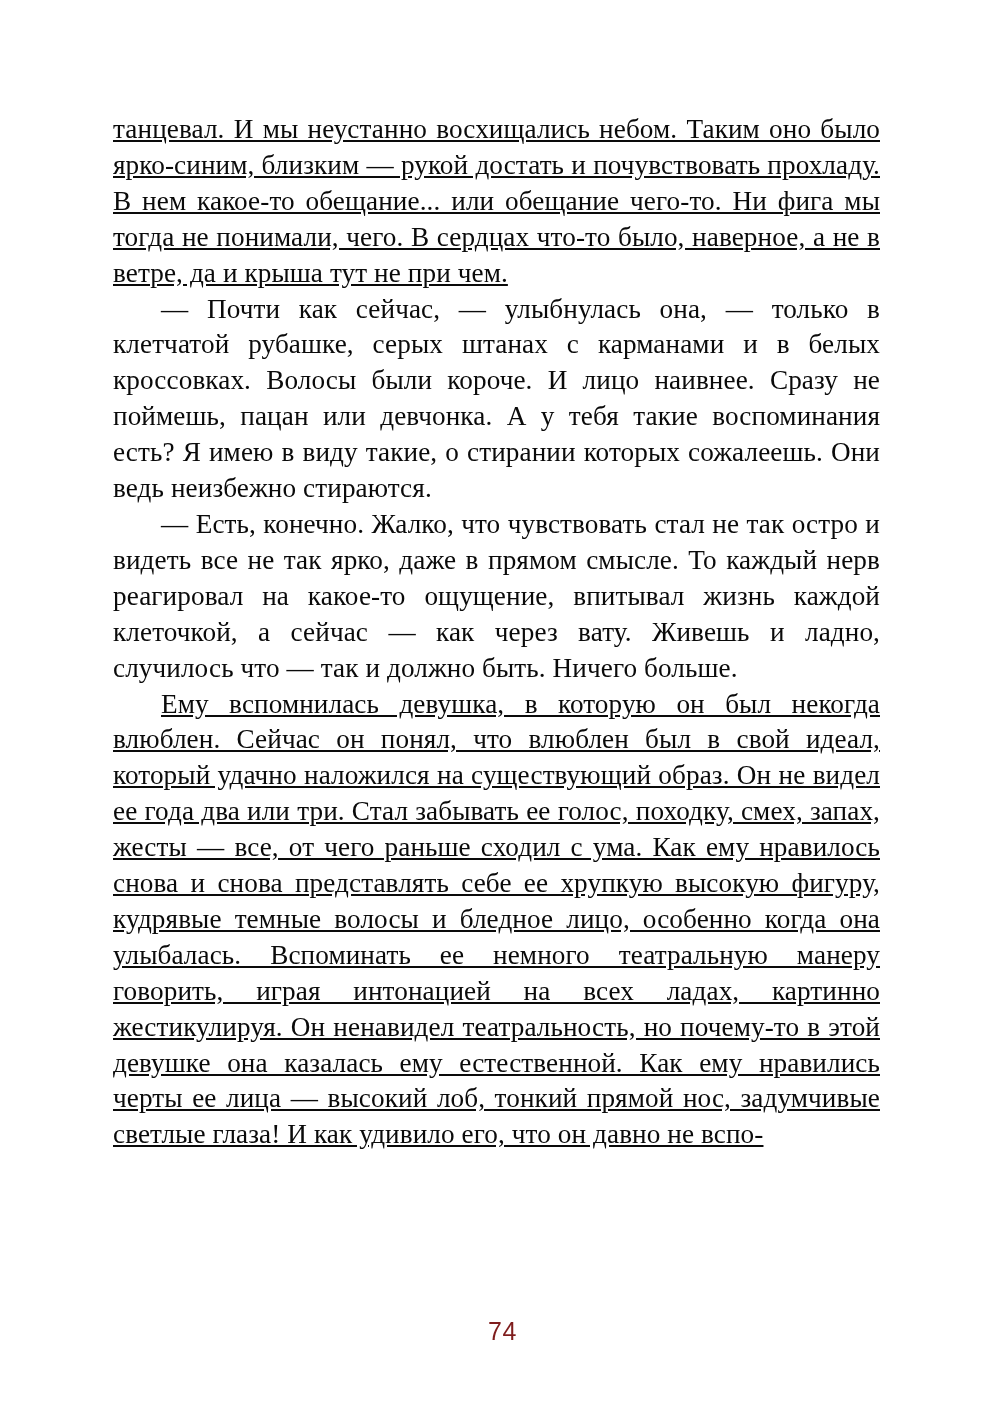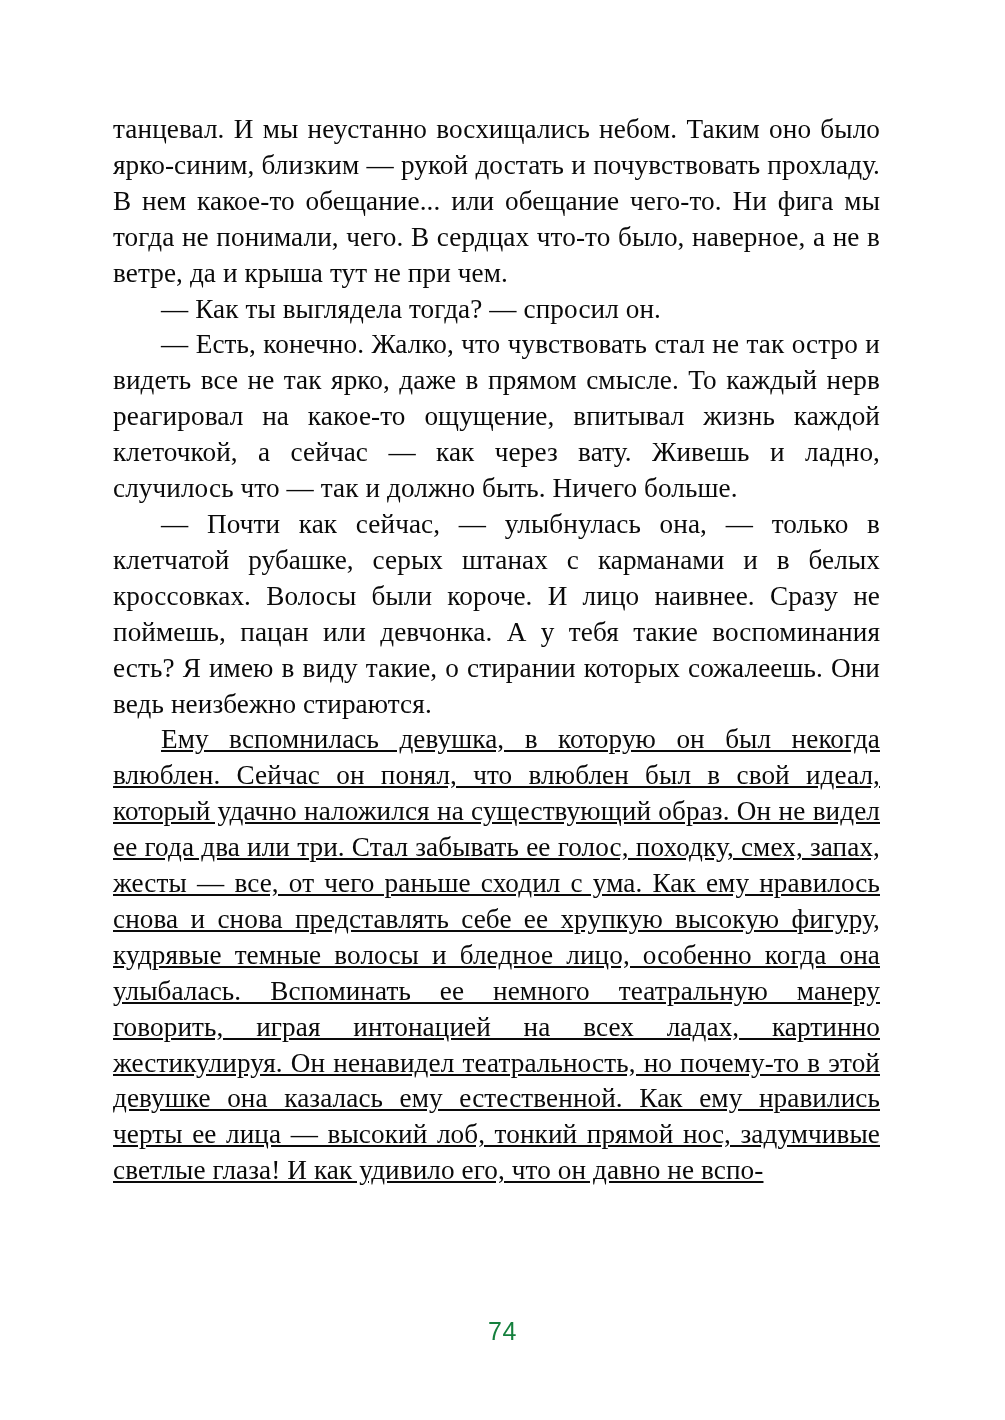--- a/index.html
+++ b/index.html
@@ -41,56 +41,56 @@
     text-justify: inter-word;
     text-indent: 48px;
     letter-spacing: 0.1px;
     word-spacing: 0px;
     -webkit-font-smoothing: none;
   }
 
   
   .para.continuation {
     text-indent: 0;
+    text-decoration: underline;
   }
 
   
   .para.cut-off {
     text-align: justify;
     text-decoration: underline;
   }
 
   .page-number {
     position: absolute;
     left: 0;
     top: 1316px;
     width: 1005px;
     text-align: center;
     font-family: "Liberation Sans", "DejaVu Sans", sans-serif;
     font-size: 25px;
     line-height: 30px;
-    color: #15803d;
+    color: #7f1d1d;
     letter-spacing: 0.5px;
   }
 </style>
 </head>
 <body>
 
 <div class="page">
 
   <div class="text-block">
 
     <p class="para continuation">танцевал. И мы неустанно восхищались небом. Таким оно было ярко-синим, близким — рукой достать и почувствовать прохладу. В нем какое-то обещание... или обещание чего-то. Ни фига мы тогда не понимали, чего. В сердцах что-то было, наверное, а не в ветре, да и крыша тут не при чем.</p>
 
 
-    <p class="para">— Как ты выглядела тогда? — спросил он.</p>
+
+    <p class="para">— Почти как сейчас, — улыбнулась она, — только в клетчатой рубашке, серых штанах с карманами и в белых кроссовках. Волосы были короче. И лицо наивнее. Сразу не поймешь, пацан или девчонка. А у тебя такие воспоминания есть? Я имею в виду такие, о стирании которых сожалеешь. Они ведь неизбежно стираются.</p>
 
     <p class="para">— Есть, конечно. Жалко, что чувствовать стал не так остро и видеть все не так ярко, даже в прямом смысле. То каждый нерв реагировал на какое-то ощущение, впитывал жизнь каждой клеточкой, а сейчас — как через вату. Живешь и ладно, случилось что — так и должно быть. Ничего больше.</p>
-
-    <p class="para">— Почти как сейчас, — улыбнулась она, — только в клетчатой рубашке, серых штанах с карманами и в белых кроссовках. Волосы были короче. И лицо наивнее. Сразу не поймешь, пацан или девчонка. А у тебя такие воспоминания есть? Я имею в виду такие, о стирании которых сожалеешь. Они ведь неизбежно стираются.</p>
 
     <p class="para cut-off">Ему вспомнилась девушка, в которую он был некогда влюблен. Сейчас он понял, что влюблен был в свой идеал, который удачно наложился на существующий образ. Он не видел ее года два или три. Стал забывать ее голос, походку, смех, запах, жесты — все, от чего раньше сходил с ума. Как ему нравилось снова и снова представлять себе ее хрупкую высокую фигуру, кудрявые темные волосы и бледное лицо, особенно когда она улыбалась. Вспоминать ее немного театральную манеру говорить, играя интонацией на всех ладах, картинно жестикулируя. Он ненавидел театральность, но почему-то в этой девушке она казалась ему естественной. Как ему нравились черты ее лица — высокий лоб, тонкий прямой нос, задумчивые светлые глаза! И как удивило его, что он давно не вспо-</p>
 
   </div>
 
   <div class="page-number">74</div>
 
 </div>
 
 </body></html>

